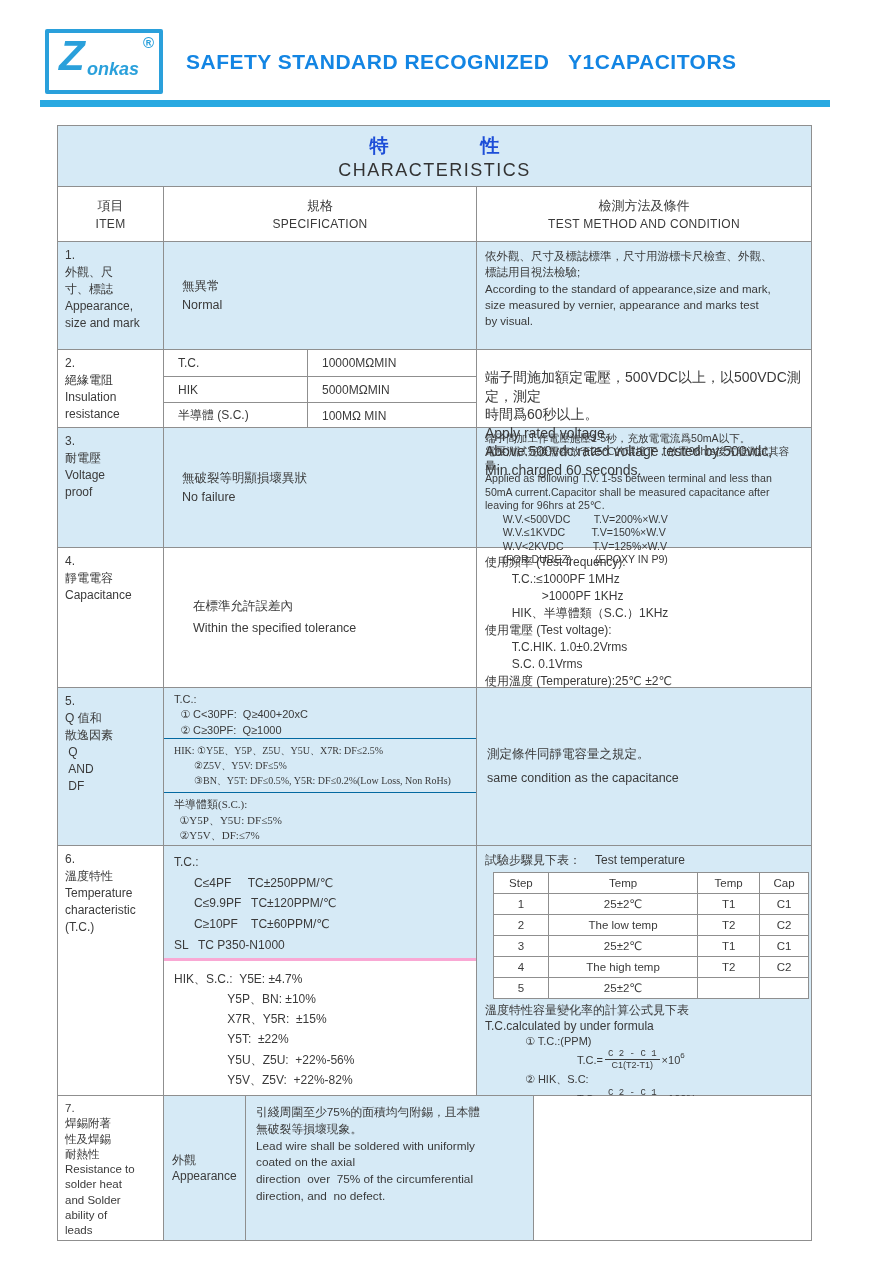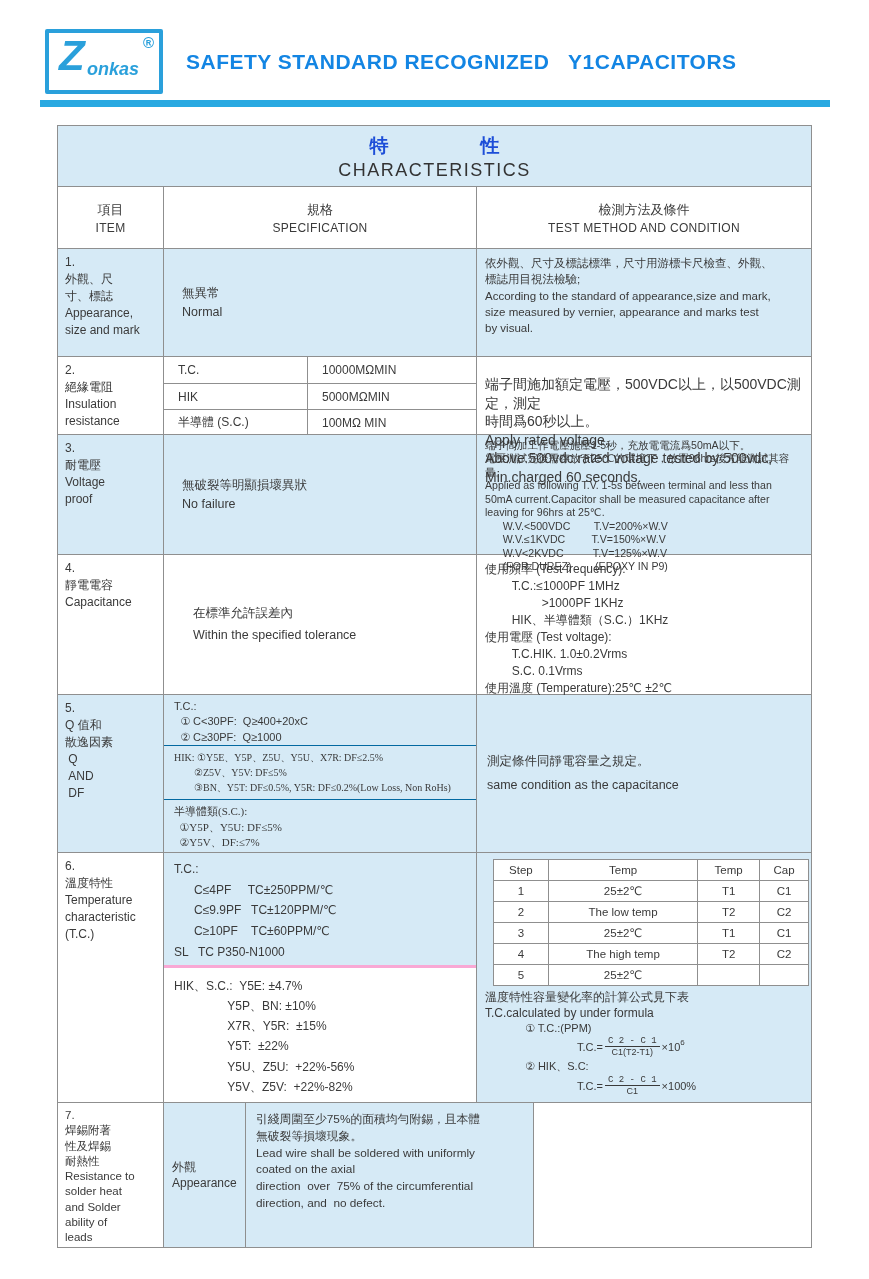--- a/index.html
+++ b/index.html
@@ -23,21 +23,21 @@
   .t-zh .gapL { margin-right:92px; }
   .t-en { font-size:18px; letter-spacing:1.5px; color:#333; margin-top:1px; }
 
   .row { display:flex; border-top:1px solid #8f8f8f; }
   .cell { min-width:0; }
   .cell + .cell { border-left:1px solid #8f8f8f; }
   .c1 { flex:0 0 105px; }
   .c2 { flex:0 0 313px; }
   .c3 { flex:1 1 auto; }
 
-  .hrow { height:62px; }
+  .hrow { height:55px; }
   .hc { display:flex; flex-direction:column; align-items:center; justify-content:center; }
   .hc .zh { font-size:13px; }
   .hc .en { font-size:12px; margin-top:2px; letter-spacing:0.3px; }
 
   .ml { white-space:pre-wrap; }
   .item-cell { font-size:12px; line-height:1.42; padding:5px 3px 3px 7px; }
   .vcenter { display:flex; align-items:center; }
 
   .r1 { height:108px; }
   .r1 .spec { padding-left:18px; font-size:12.5px; line-height:1.5; }
@@ -243,20 +243,23 @@
       C≥10PF    TC±60PPM/℃
 SL   TC P350-N1000</div>
         <div class="s6b ml" style="border-top:3px solid #f9a8d4;">HIK、S.C.:  Y5E: ±4.7%
                 Y5P、BN: ±10%
                 X7R、Y5R:  ±15%
                 Y5T:  ±22%
                 Y5U、Z5U:  +22%-56%
                 Y5V、Z5V:  +22%-82%</div>
       </div>
       <div class="cell c3 test blue">
+        <div class="tt-title">
+          <span>試驗步驟見下表：</span><span class="en">Test temperature</span>
+        </div>
         <table class="ttable">
           <tbody>
               <tr>
             <th class="col-step">Step</th>
             <th class="col-temp1">Temp</th>
             <th class="col-temp2">Temp</th>
             <th class="col-cap">Cap</th>
           </tr>
           <tr>
             <td>1</td>

